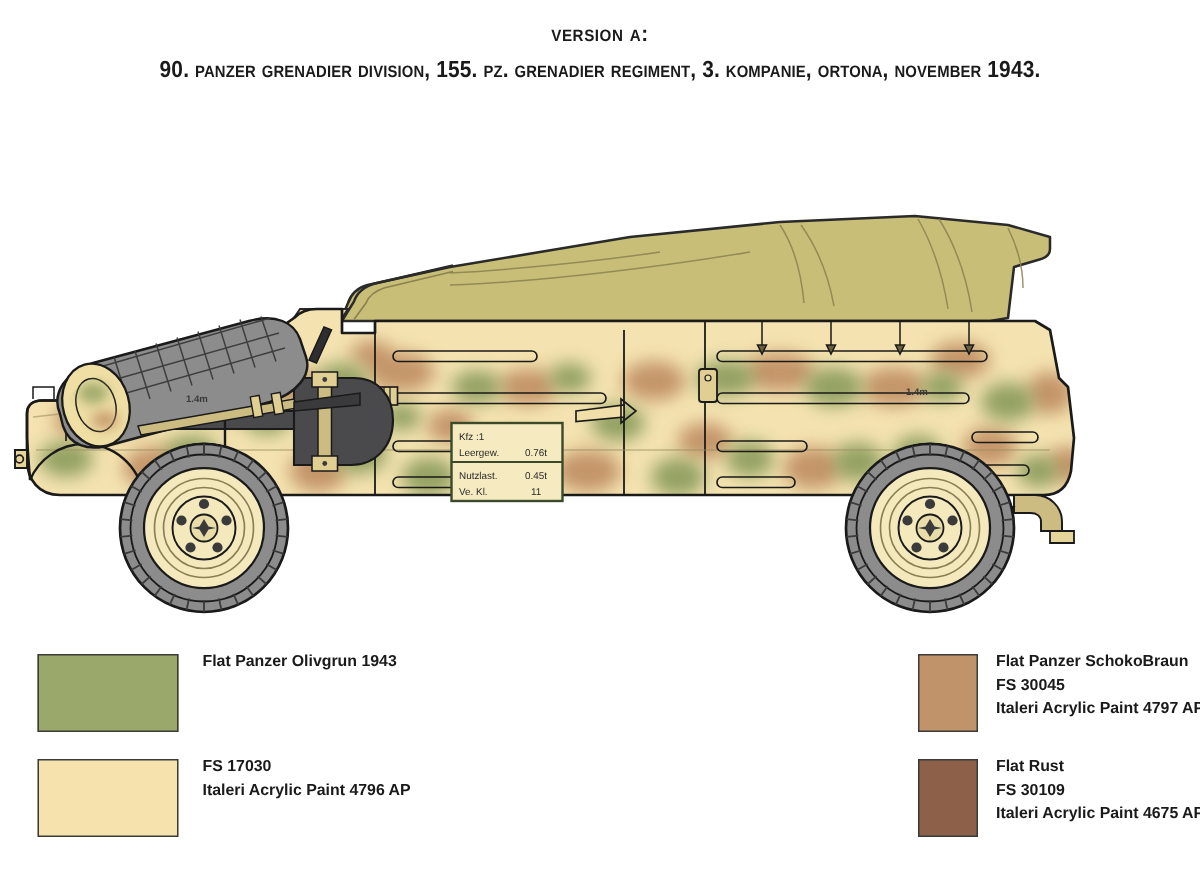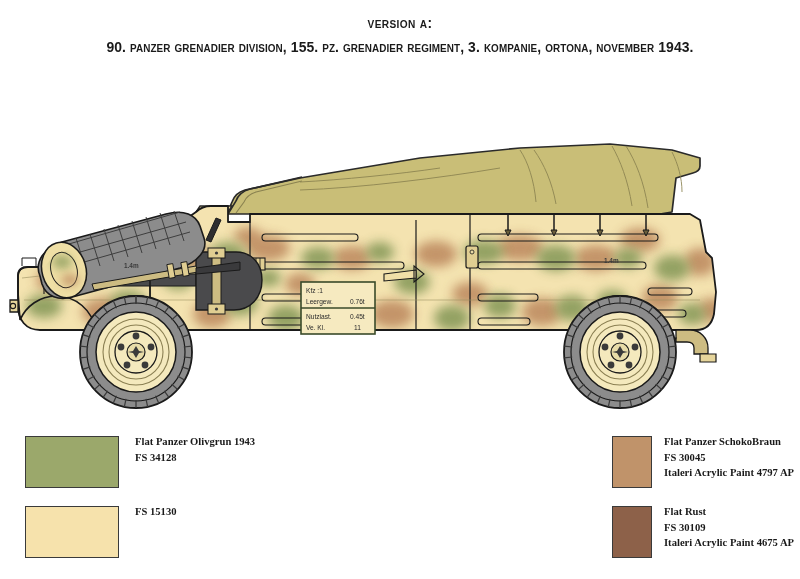--- a/index.html
+++ b/index.html
@@ -43,21 +43,21 @@
   .swatch{
     position:absolute;left:0;top:8px;
     width:94px;height:52px;
     border:1.6px solid #3a3a3a;
     box-sizing:border-box;
   }
   .swatch.small{width:40px;height:52px;}
   .legend-text{position:absolute;top:6px;font-size:10.6px;line-height:15.5px;font-weight:bold;}
   .legend-col.left .legend-text{left:110px;}
   .legend-col.right .legend-text{left:52px;}
-  .legend-text div{white-space:nowrap;font-family:Liberation Serif, serif;}
+  .legend-text div{white-space:nowrap;}
 </style>
 </head>
 <body>
 
 <div class="sheet">
 
   <div class="heading">
     <div class="line1">Version A:</div>
     <div class="line2">90. Panzer Grenadier Division, 155. Pz. Grenadier Regiment, 3. Kompanie,  Ortona, November 1943.</div>
   </div>
@@ -454,27 +454,27 @@
     </svg>
   </div>
 
   <div class="legend">
 
     <div class="legend-col left">
       <div class="legend-item">
         <div class="swatch" style="background-color: rgb(155, 168, 107);"></div>
         <div class="legend-text">
           <div>Flat Panzer Olivgrun 1943</div>
-          <div>FS 34128</div>
         </div>
       </div>
       <div class="legend-item">
         <div class="swatch" style="background-color: rgb(246, 226, 172);"></div>
         <div class="legend-text">
-          <div>FS 15130</div>
+          <div>FS 17030</div>
+          <div>Italeri Acrylic Paint 4796 AP</div>
         </div>
       </div>
     </div>
 
     <div class="legend-col right">
       <div class="legend-item">
         <div class="swatch small" style="background-color: rgb(192, 147, 106);"></div>
         <div class="legend-text">
           <div>Flat Panzer SchokoBraun</div>
           <div>FS  30045</div>

